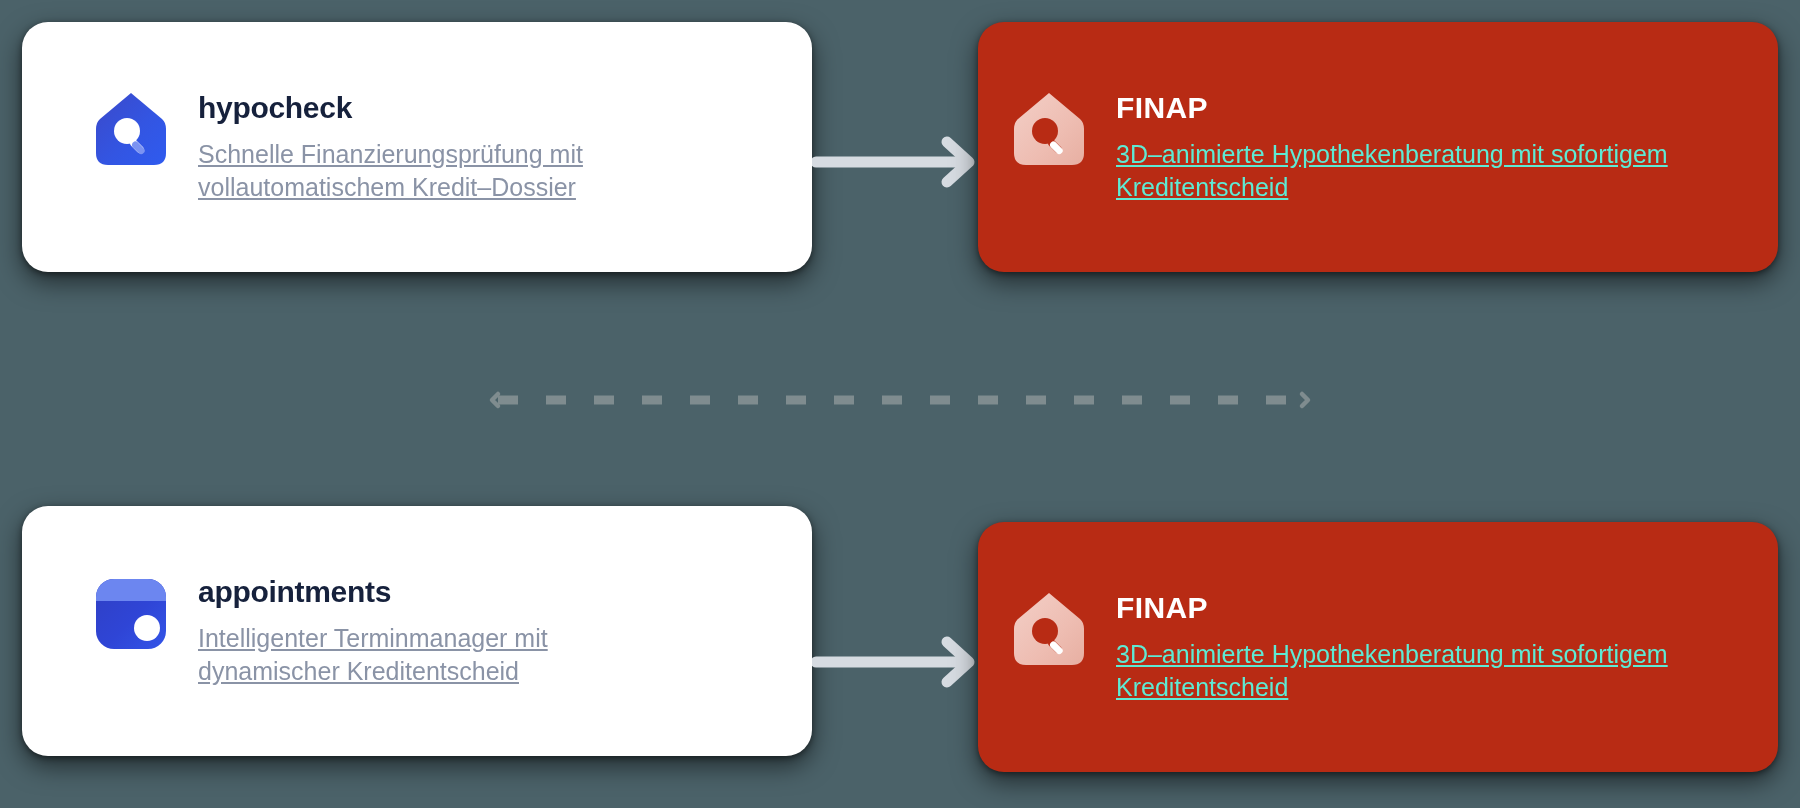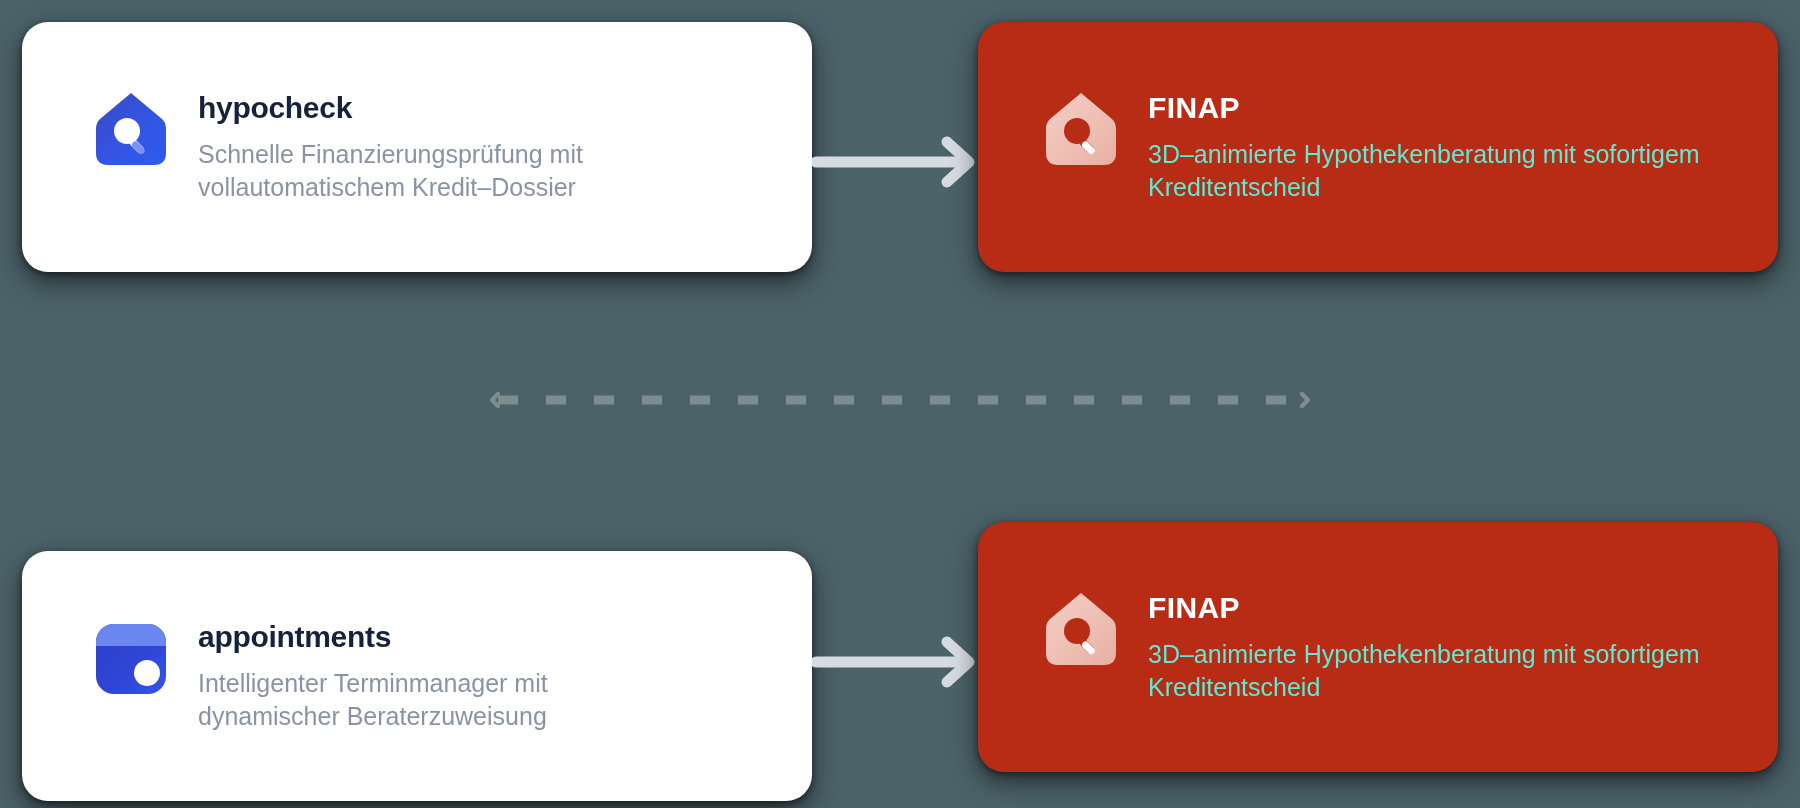--- a/index.html
+++ b/index.html
@@ -32,31 +32,31 @@
     box-shadow: 0 10px 26px rgba(0,0,0,0.55), 0 2px 6px rgba(0,0,0,0.45);
   }
 
   .card.light { background: #FFFFFF; }
   .card.accent { background: #B82B14; }
 
   
   .card-hypocheck   { left: 22px;  top: 22px;  width: 790px;  height: 250px; }
   .card-finap-1     { left: 978px; top: 22px;  width: 800px;  height: 250px; }
   
-  .card-appointments{ left: 22px;  top: 551px; width: 790px;  height: 250px; }
+  .card-appointments{ left: 22px;  top: 506px; width: 790px;  height: 250px; }
   .card-finap-2     { left: 978px; top: 522px; width: 800px;  height: 250px; }
 
   .card-inner {
     display: flex;
     gap: 28px;
     padding-left: 70px;
     padding-right: 36px;
     width: 100%;
   }
-  .card.accent .card-inner { padding-left: 64px; }
+  .card.accent .card-inner { padding-left: 32px; }
 
   
   .icon-wrap {
     flex: 0 0 auto;
     width: 78px;
     height: 78px;
     position: relative;
   }
   .icon-wrap svg { display: block; width: 78px; height: 78px; }
 
@@ -70,20 +70,21 @@
     line-height: 1.1;
     margin-bottom: 14px;
   }
   .card.light .card-title { color: #16213C; }
   .card.accent .card-title { color: #FFFFFF; letter-spacing: 0.4px; }
 
   .card-desc {
     font-size: 25px;
     line-height: 1.32;
     max-width: 470px;
+    text-decoration: underline;
   }
   .card.light .card-desc { color: #8A93A6; }
   .card.accent .card-desc { color: #5eead4; max-width: 560px; }
 
   
   .connector {
     position: absolute;
     height: 60px;
     width: 170px;
   }
@@ -199,21 +200,21 @@
           </defs>
           <g clip-path="url(#calClip)">
             <rect x="4" y="4" width="70" height="70" fill="url(#calGrad)"></rect>
             <rect x="4" y="4" width="70" height="22" fill="#6C86F0"></rect>
             <circle cx="55" cy="53" r="13" fill="#FFFFFF"></circle>
           </g>
         </svg>
       </span>
       <div class="card-text">
         <div class="card-title">appointments</div>
-        <div class="card-desc">Intelligenter Terminmanager mit dynamischer Beraterzuweisung</div>
+        <div class="card-desc">Intelligenter Terminmanager mit dynamischer Kreditentscheid</div>
       </div>
     </div>
   </div>
 
   <div class="connector connector-2">
     <svg width="170" height="60" viewBox="0 0 170 60" xmlns="http://www.w3.org/2000/svg">
       <g stroke="#D6DBE1" stroke-width="11" stroke-linecap="round" stroke-linejoin="round" fill="none">
         <line x1="4" y1="30" x2="155" y2="30"></line>
         <polyline points="135,10 157,30 135,50"></polyline>
       </g>

